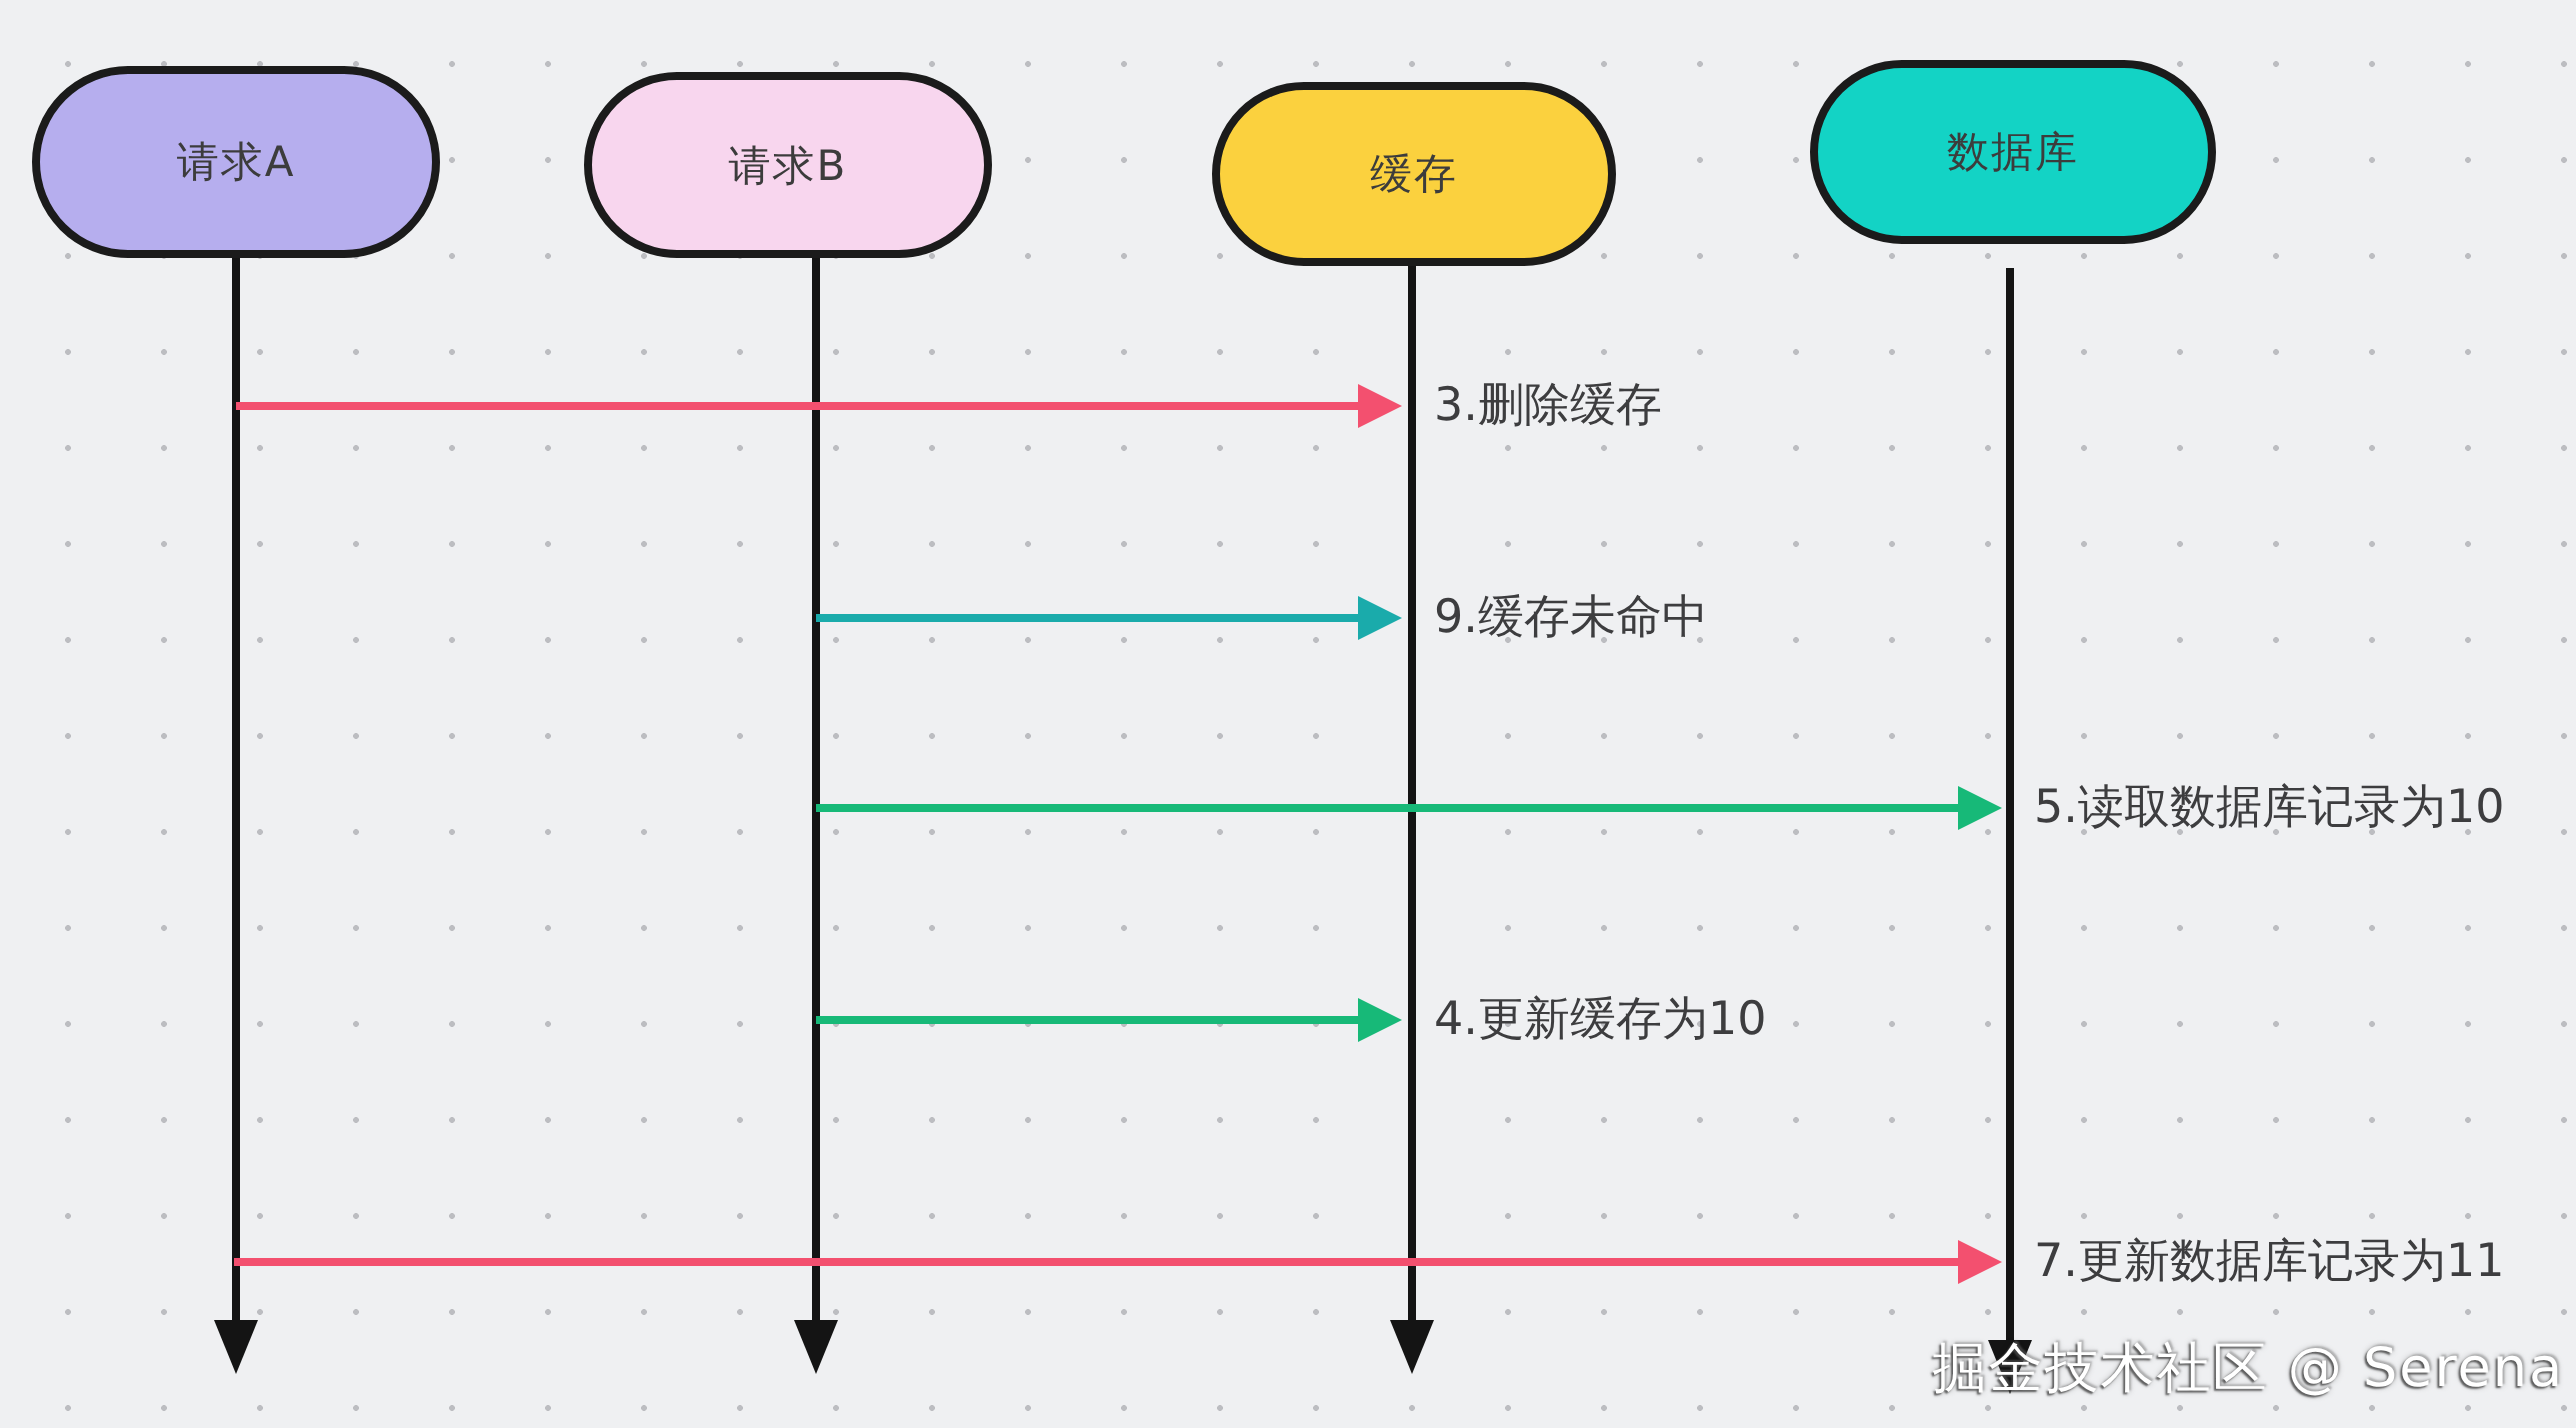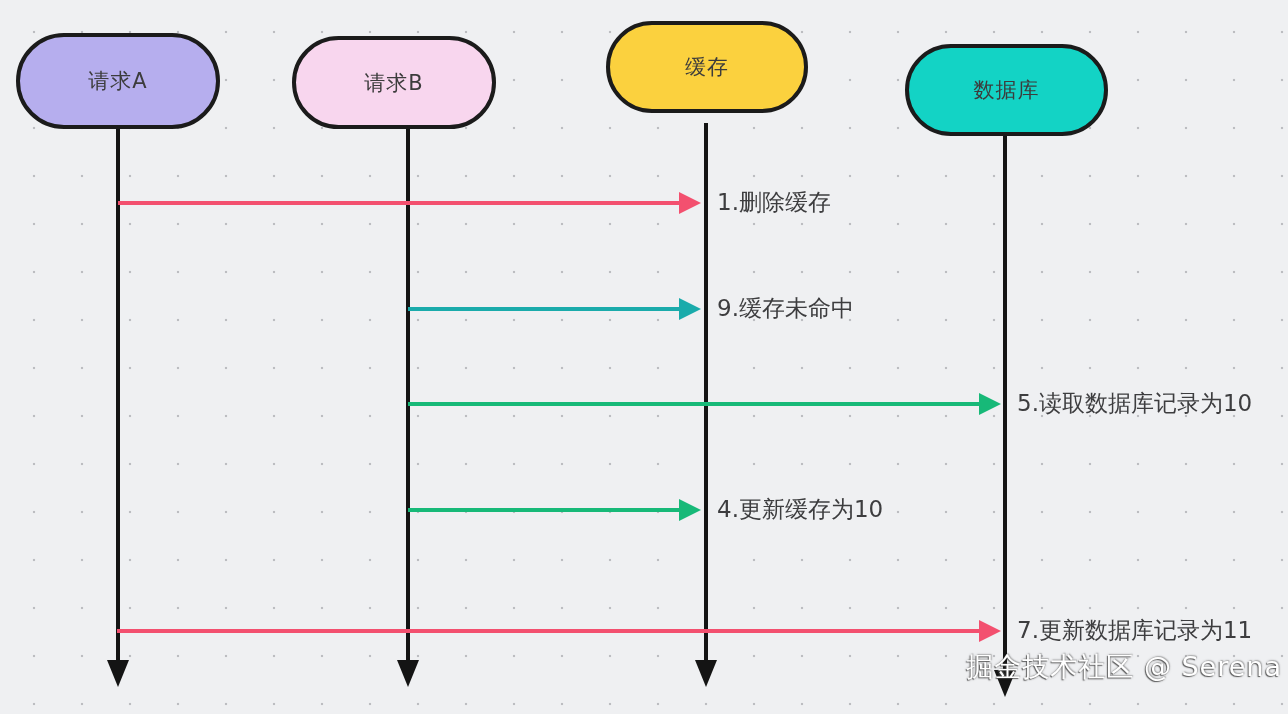--- a/index.html
+++ b/index.html
@@ -64,21 +64,21 @@
     margin-left:17px;
     top:0;
     transform:translateY(-52%);
     white-space:nowrap;
     font-size:23px;
     color:#3d3d3f;
   }
   
   .watermark{
     position:absolute;
-    right:6px;bottom:29px;
+    right:6px;bottom:12px;
     font-size:27px;
     color:#ffffff;
     letter-spacing:1px;
     text-shadow:-1px 1px 1px rgba(70,70,70,0.85), 1px -1px 1px rgba(120,120,120,0.45), 0 0 3px rgba(0,0,0,0.25);
   }
 </style>
 </head>
 <body>
 
 <div class="canvas">
@@ -96,32 +96,32 @@
   <div class="lifeline-head" style="left:994px;top:670px"></div>
 
   <div class="actor" style="left: 16px; top: 33px; width: 204px; height: 96px; --c: #b6aeee;">
     <span>请求A</span>
   </div>
 
   <div class="actor" style="left: 292px; top: 36px; width: 204px; height: 93px; --c: #f8d6ee;">
     <span>请求B</span>
   </div>
 
-  <div class="actor" style="left: 606px; top: 21px; width: 202px; height: 92px; --c: #fbd13e;">
+  <div class="actor" style="left: 606px; top: 41px; width: 202px; height: 92px; --c: #fbd13e;">
     <span>缓存</span>
   </div>
 
-  <div class="actor" style="left: 905px; top: 44px; width: 203px; height: 92px; --c: #13d3c5;">
+  <div class="actor" style="left: 905px; top: 30px; width: 203px; height: 92px; --c: #13d3c5;">
     <span>数据库</span>
   </div>
 
   <div class="arrow" style="left: 118px; top: 203px; width: 582px; --c: #f3506f;">
     <div class="shaft"></div>
     <div class="head"></div>
-    <span class="msg-label">1.删除缓存</span>
+    <span class="msg-label">3.删除缓存</span>
   </div>
 
   <div class="arrow" style="left: 408px; top: 309px; width: 292px; --c: #1aabab;">
     <div class="shaft"></div>
     <div class="head"></div>
     <span class="msg-label">9.缓存未命中</span>
   </div>
 
   <div class="arrow" style="left: 408px; top: 404px; width: 592px; --c: #17b978;">
     <div class="shaft"></div>

